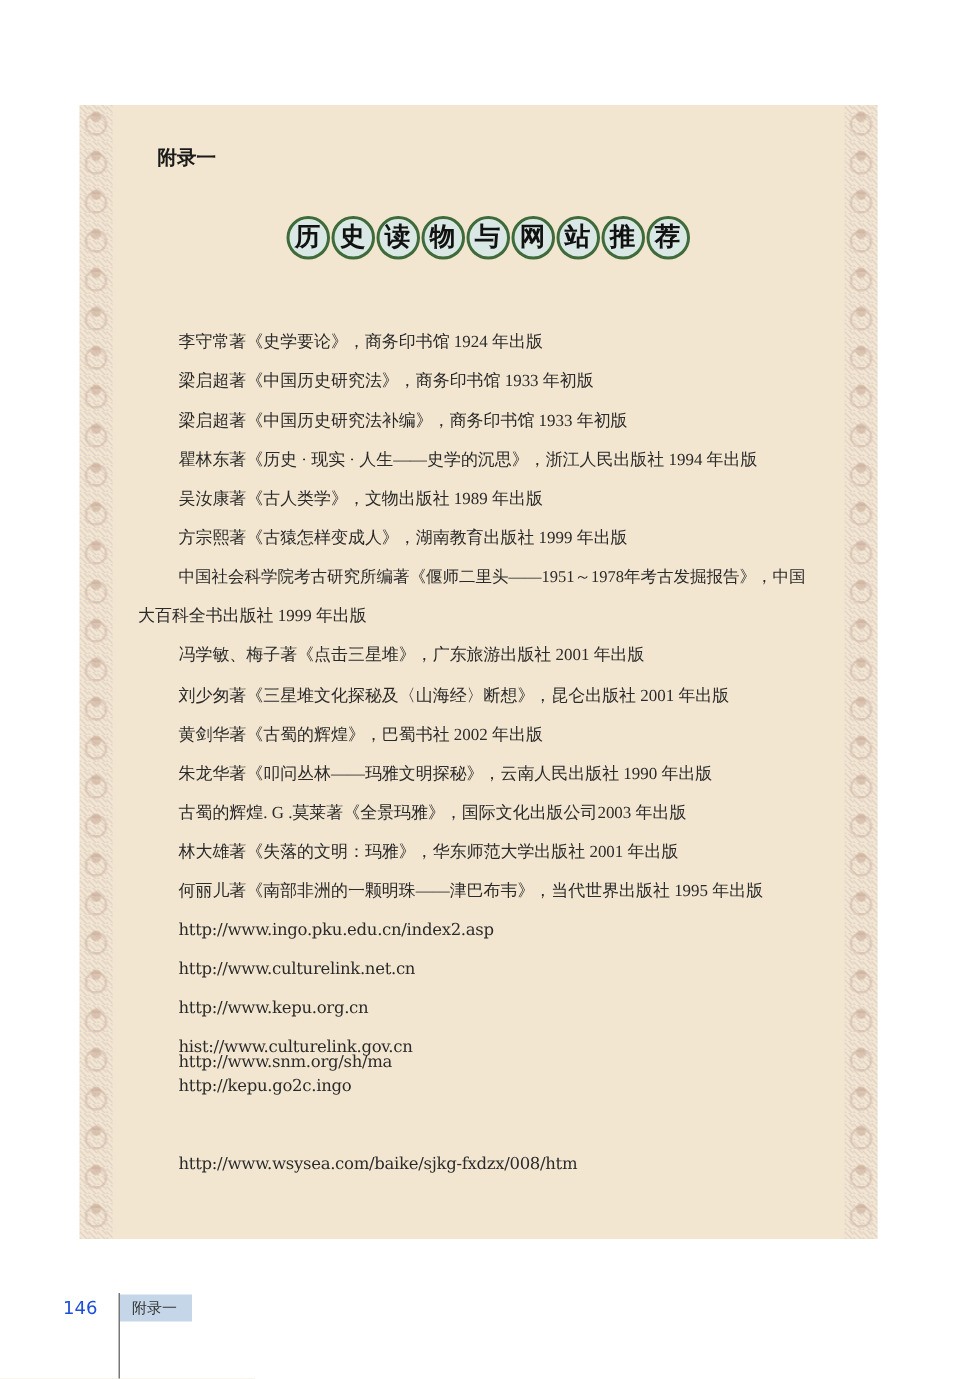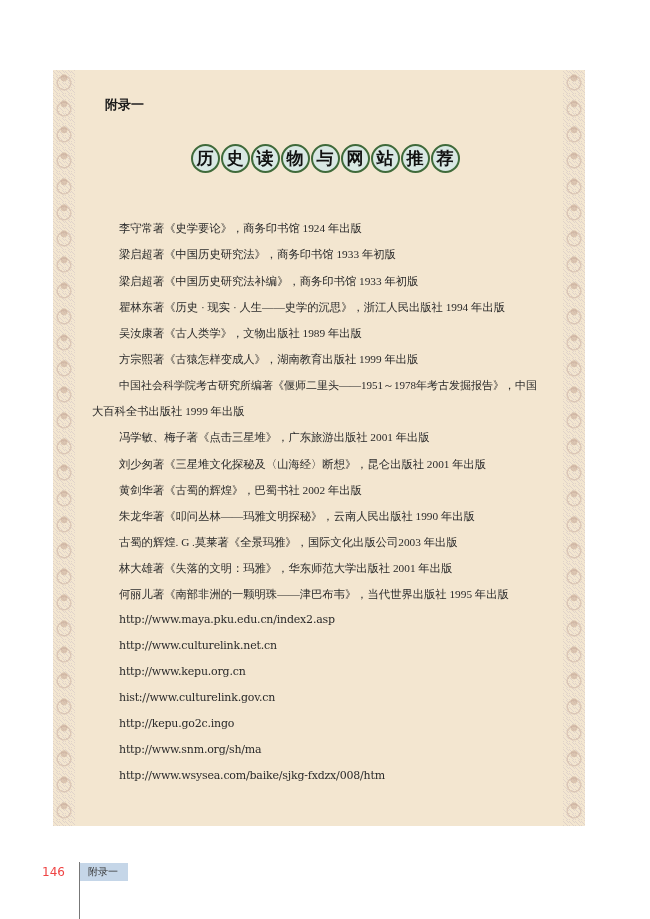--- a/index.html
+++ b/index.html
@@ -40,21 +40,21 @@
   .entries { position: absolute; left: 0; top: 0; }
   .entry {
     position: absolute; font-size: 11.3px; color: #2a2a2a; white-space: nowrap; line-height: 14px; font-family: Liberation Serif, serif;
   }
   .url {
     position: absolute; font-size: 11px; color: #2a2a2a; white-space: nowrap; line-height: 14px;
     letter-spacing: -0.2px;
   }
   .footer-num {
     position: absolute; left: 42px; top: 865px;
-    font-family: "DejaVu Sans", "Liberation Sans", sans-serif; font-size: 12px; color: #ef4444;
+    font-family: "DejaVu Sans", "Liberation Sans", sans-serif; font-size: 12px; color: #1d4ed8;
   }
   .footer-rule {
     position: absolute; left: 79px; top: 862px; width: 1px; height: 57px; background: #777;
   }
   .footer-tab {
     position: absolute; left: 80px; top: 863px; width: 48px; height: 18px;
     background: #c5d6e8;
     font-family: "DejaVu Sans", "Liberation Sans", sans-serif; font-size: 10px; color: #333;
     display: flex; align-items: center; padding-left: 8px; box-sizing: border-box;
   }
@@ -93,24 +93,24 @@
   <div class="entry" style="left:119px;top:430px">冯学敏、梅子著《点击三星堆》，广东旅游出版社 2001 年出版</div>
   <div class="entry" style="left:119px;top:457px">刘少匆著《三星堆文化探秘及〈山海经〉断想》，昆仑出版社 2001 年出版</div>
   <div class="entry" style="left:119px;top:483px">黄剑华著《古蜀的辉煌》，巴蜀书社 2002 年出版</div>
   <div class="entry" style="left:119px;top:509px">朱龙华著《叩问丛林——玛雅文明探秘》，云南人民出版社 1990 年出版</div>
   <div class="entry" style="left:119px;top:535px">古蜀的辉煌. G .莫莱著《全景玛雅》，国际文化出版公司2003 年出版</div>
   <div class="entry" style="left:119px;top:561px">林大雄著《失落的文明：玛雅》，华东师范大学出版社 2001 年出版</div>
   <div class="entry" style="left:119px;top:587px">何丽儿著《南部非洲的一颗明珠——津巴布韦》，当代世界出版社 1995 年出版</div>
 </div>
 
 <div class="entries">
-  <div class="url" style="left:119px;top:613px">http://www.maya.pku.edu.cn/index2.asp</div>
+  <div class="url" style="left:119px;top:613px">http://www.ingo.pku.edu.cn/index2.asp</div>
   <div class="url" style="left:119px;top:639px">http://www.culturelink.net.cn</div>
   <div class="url" style="left:119px;top:665px">http://www.kepu.org.cn</div>
   <div class="url" style="left:119px;top:691px">hist://www.culturelink.gov.cn</div>
   <div class="url" style="left:119px;top:717px">http://kepu.go2c.ingo</div>
-  <div class="url" style="left:119px;top:743px">http://www.snm.org/sh/ma</div>
+  <div class="url" style="left:119px;top:701px">http://www.snm.org/sh/ma</div>
   <div class="url" style="left:119px;top:769px">http://www.wsysea.com/baike/sjkg-fxdzx/008/htm</div>
 </div>
 
 <div class="footer-num">146</div>
 <div class="footer-rule"></div>
 <div class="footer-tab">附录一</div>
 
 </body></html>

